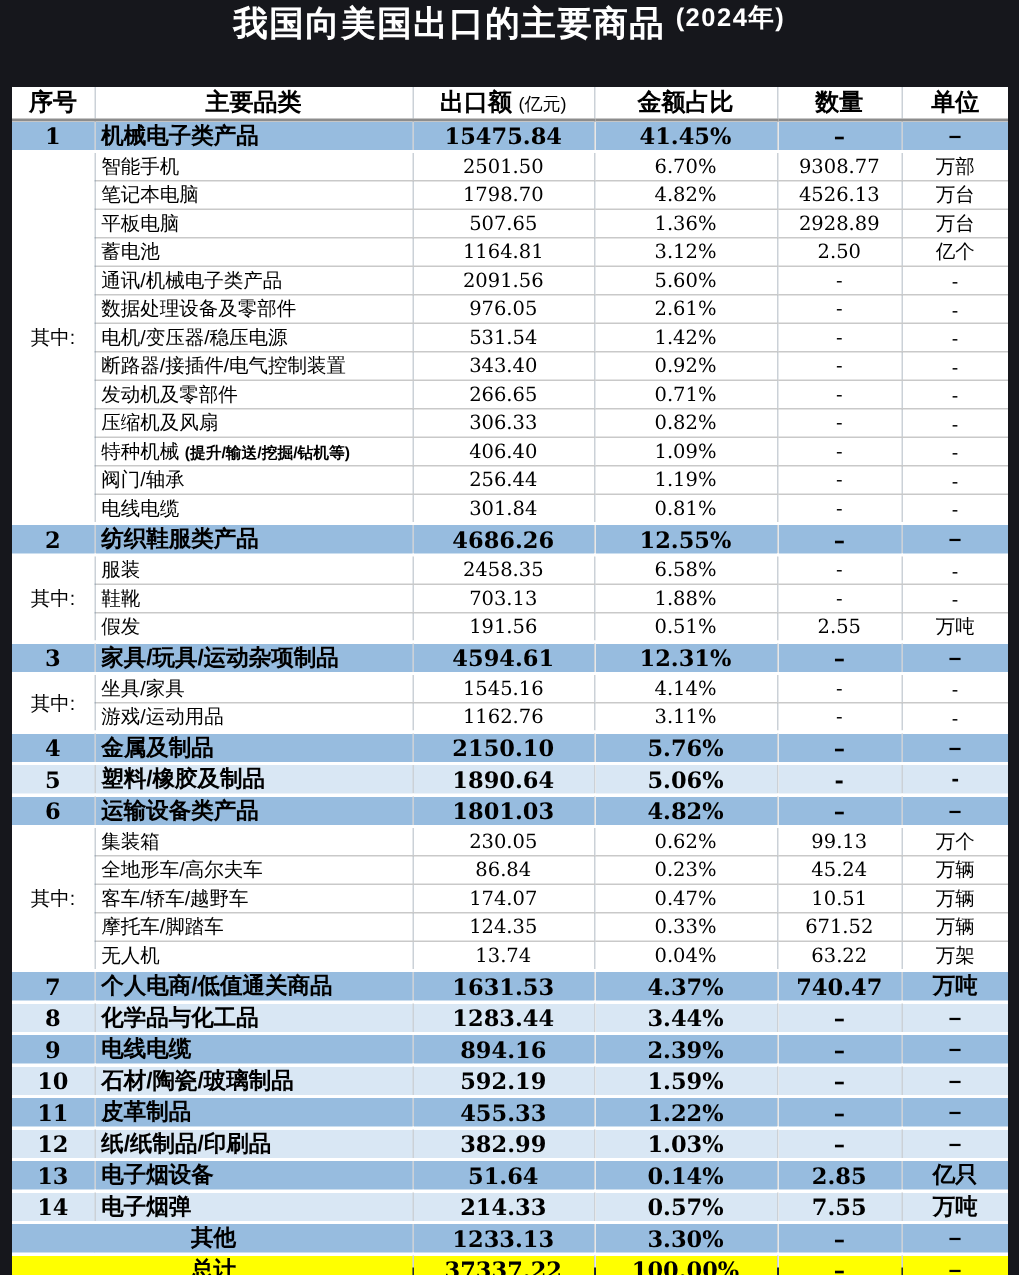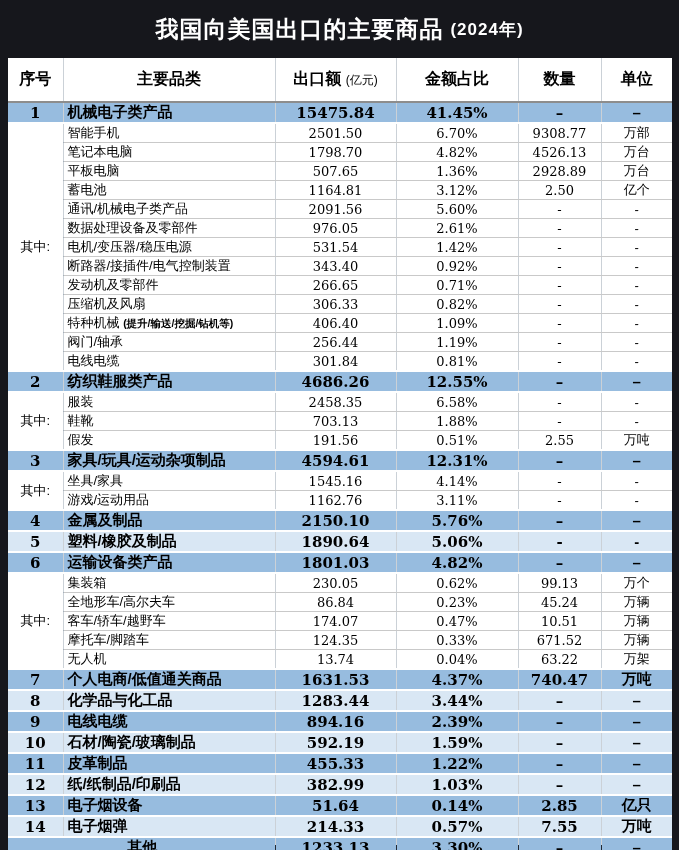--- a/index.html
+++ b/index.html
@@ -2,39 +2,39 @@
 <html><head>
 <meta charset="utf-8">
 <style>
   html,body { margin:0; padding:0; background:#ffffff; }
   .frame {
     position:relative; width:679px; height:850px;
     background:#16171c; overflow:hidden;
     font-family:"Liberation Sans","DejaVu Sans",sans-serif;
   }
   .title-bar {
-    height:58px; display:flex; align-items:center; justify-content:center;
+    height:58px; display:flex; justify-content:center;
     color:#ffffff; font-weight:bold; letter-spacing:1px;
   }
   .title-main { font-size:23px; }
   .title-year { font-size:17px; margin-left:7px; }
   .table-wrap {
     position:absolute; left:8px; top:58px; width:664px; height:787px;
     background:#ffffff;
   }
   table {
     width:100%; height:100%; border-collapse:collapse; table-layout:fixed;
   }
   th, td {
     padding:0 2px; overflow:hidden; white-space:nowrap;
     border-right:1px solid rgba(70,90,110,0.28);
     color:#000;
   }
   th:last-child, td:last-child { border-right:none; }
-  thead tr { height:44px; }
+  thead tr { height:22px; }
   th {
     font-size:16px; font-weight:bold; text-align:center;
     border-bottom:2px solid #8d8d8d; background:#ffffff;
   }
   th .small { font-size:12px; font-weight:normal; }
   tr.main { height:21px; }
   tr.sub { height:18px; }
   tr.summary { height:18px; }
   tr.main td, tr.summary td {
     font-weight:bold; font-size:15px;

